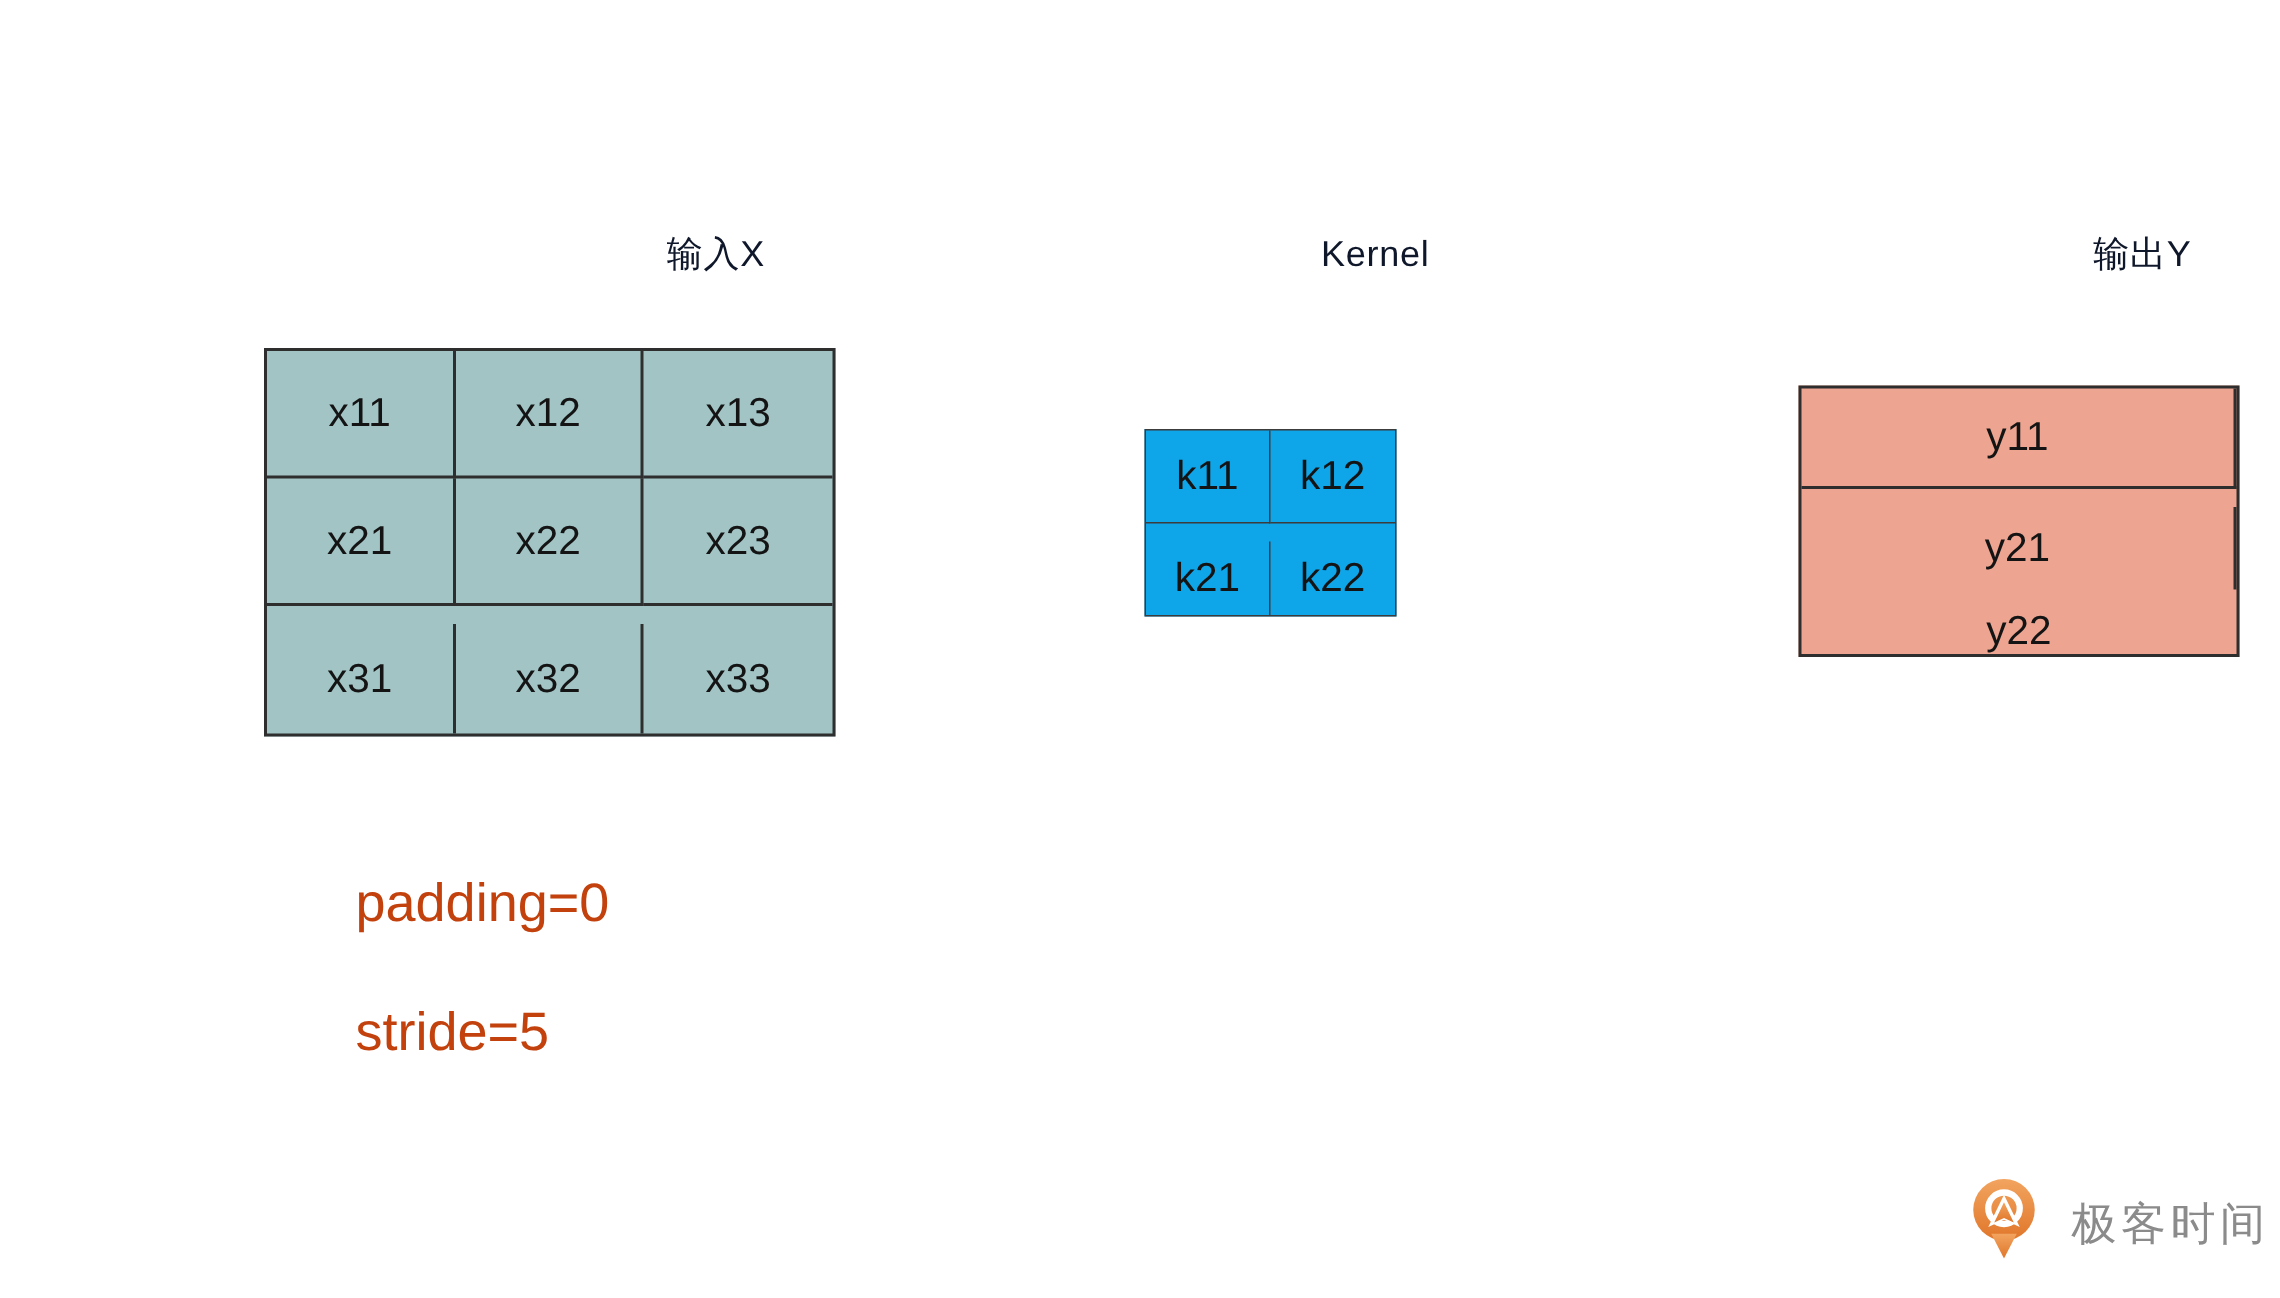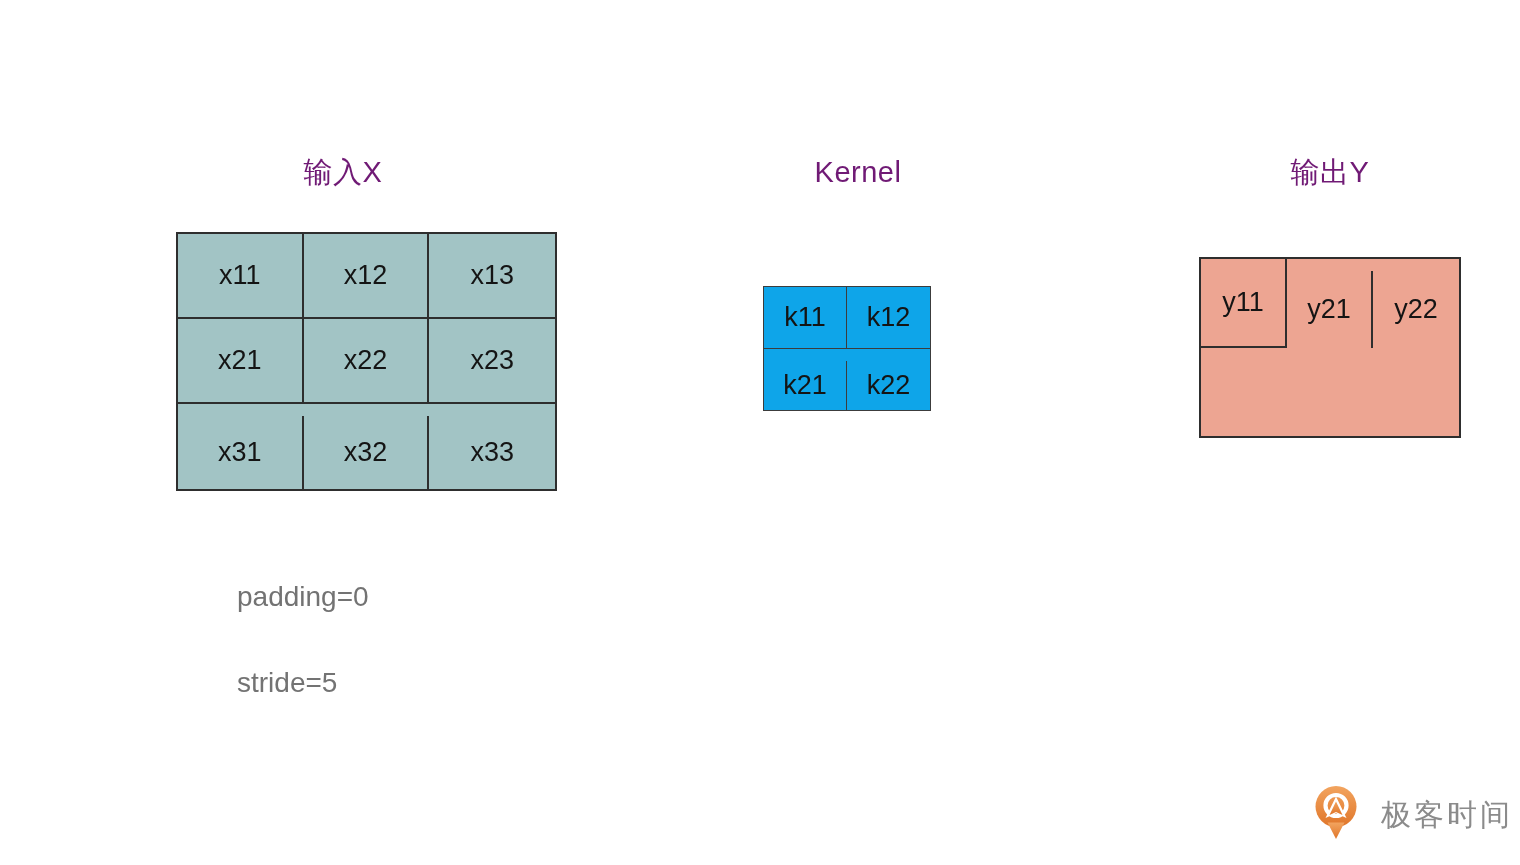--- a/index.html
+++ b/index.html
@@ -3,23 +3,23 @@
 <meta charset="utf-8">
 <style>
   * { margin: 0; padding: 0; box-sizing: border-box; }
   html, body { width: 1520px; height: 865px; background: #ffffff; overflow: hidden; }
   body { font-family: "Liberation Sans", "DejaVu Sans", sans-serif; color: #111111; }
 
   .canvas { position: relative; width: 1520px; height: 865px; background: #ffffff; }
 
   .matrix-title {
     position: absolute;
-    font-size: 29px;
-    color: #701a75;
-    text-align: center;
+    font-size: 24px;
+    color: #0f172a;
+    text-align: right;
     letter-spacing: 0.5px;
   }
   #input-title  { left: 176px; top: 153px; width: 334px; }
   #kernel-title { left: 763px; top: 156px; width: 190px; }
   #output-title { left: 1199px; top: 153px; width: 262px; }
 
   .matrix { position: absolute; display: grid; }
 
   #input-matrix {
     left: 176px; top: 232px; width: 381px; height: 259px;
@@ -29,42 +29,42 @@
     border: 2px solid #2e2e2e;
   }
   #kernel-matrix {
     left: 763px; top: 286px; width: 168px; height: 125px;
     grid-template-columns: repeat(2, 1fr);
     grid-template-rows: repeat(2, 1fr);
     background: #0ea5e9;
     border: 1px solid #3c3c3c;
   }
   #output-matrix {
-    left: 1199px; top: 257px; width: 262px; height: 181px;
-    grid-template-columns: repeat(3, 1fr);
+    left: 1199px; top: 257px; width: 294px; height: 181px;
+    grid-template-columns: repeat(1, 1fr);
     grid-template-rows: repeat(2, 1fr);
     background: #eda592;
     border: 2px solid #2e2e2e;
   }
 
   .cell {
     display: flex; align-items: center; justify-content: center;
     font-size: 27px; color: #141414;
   }
   #input-matrix .cell  { border-right: 2px solid #2e2e2e; border-bottom: 2px solid #2e2e2e; }
   #kernel-matrix .cell { border-right: 1px solid #3c3c3c; border-bottom: 1px solid #3c3c3c; }
   #output-matrix .cell { border-right: 2px solid #2e2e2e; border-bottom: 2px solid #2e2e2e; }
   .cell.last-col { border-right: none !important; }
   .cell.last-row { border-bottom: none !important; margin-top: 12px; }
 
   .note {
     position: absolute;
     left: 237px;
-    font-size: 28px;
-    color: #737373;
+    font-size: 36px;
+    color: #c2410c;
   }
   #note-padding { top: 581px; }
   #note-stride  { top: 667px; }
 
   .logo {
     position: absolute;
     left: 1312px; top: 785px;
     display: flex; align-items: center;
   }
   .logo-text {

